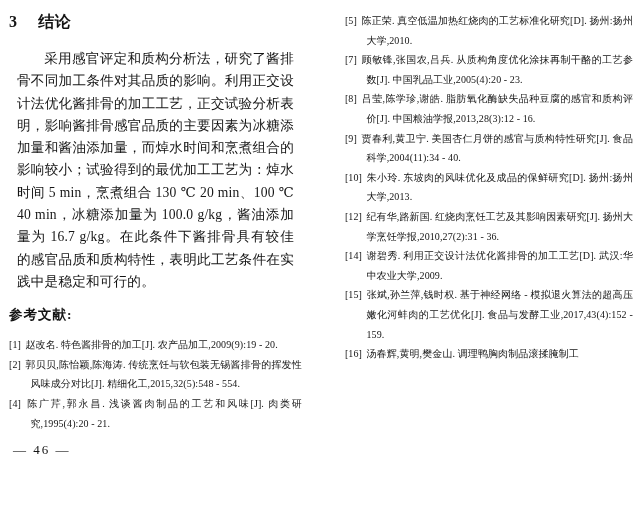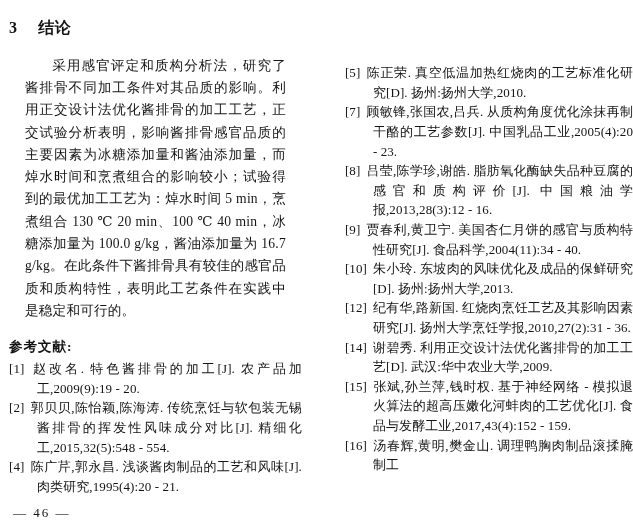--- a/index.html
+++ b/index.html
@@ -16,54 +16,53 @@
     -webkit-font-smoothing: antialiased;
   }
   .page {
     box-sizing: border-box;
     width: 633px;
     height: 527px;
     padding: 8px 0 0 9px;
     display: flex;
     gap: 43px;
     background: #ffffff;
-    align-items: center;
   }
   .col {
     box-sizing: border-box;
   }
   .col-left  { width: 301px; }
   .col-right { width: 296px; padding-top: 3px; }
 
   .sec-heading {
     font-size: 16px;
     font-weight: bold;
     margin: 4px 0 15px 0;
     letter-spacing: 0.5px;
   }
   .sec-num { margin-right: 1.3em; }
 
   .conclusion-para {
     font-size: 13.6px;
     line-height: 22.3px;
     text-align: justify;
     text-indent: 2em;
-    margin: 16px;
+    margin: 8px;
     letter-spacing: 0.2px;
   }
 
   .refs-heading {
     font-size: 13.5px;
     font-weight: bold;
-    margin: 13px 0 3px 0;
+    margin: 13px 0 11px 0;
     letter-spacing: 1px;
   }
 
   .ref {
-    font-size: 13px;
+    font-size: 10px;
     line-height: 19.6px;
     text-align: justify;
     padding-left: 2.15em;
     text-indent: -2.15em;
     letter-spacing: 0.1px;
   }
   .ref .num { margin-right: 0.45em; white-space: nowrap; }
 
   .page-footer {
     font-size: 13px;

